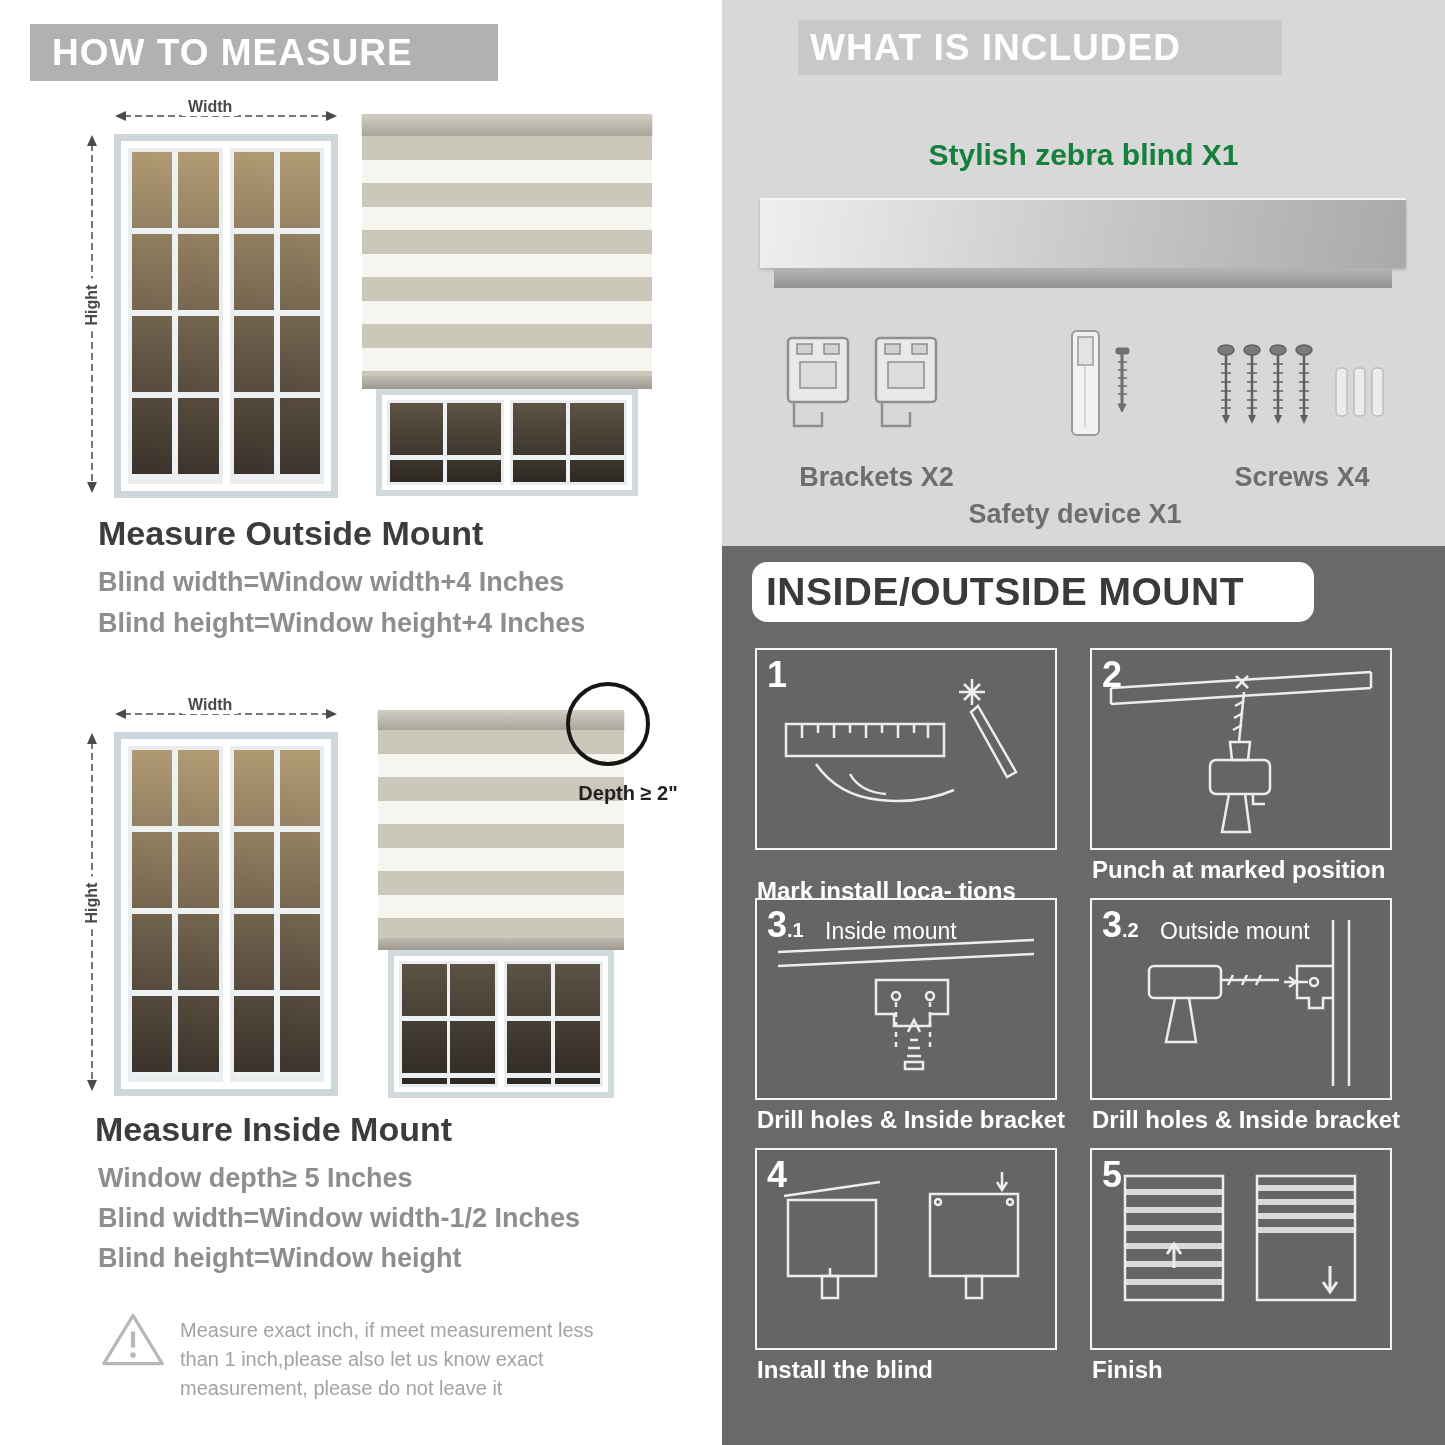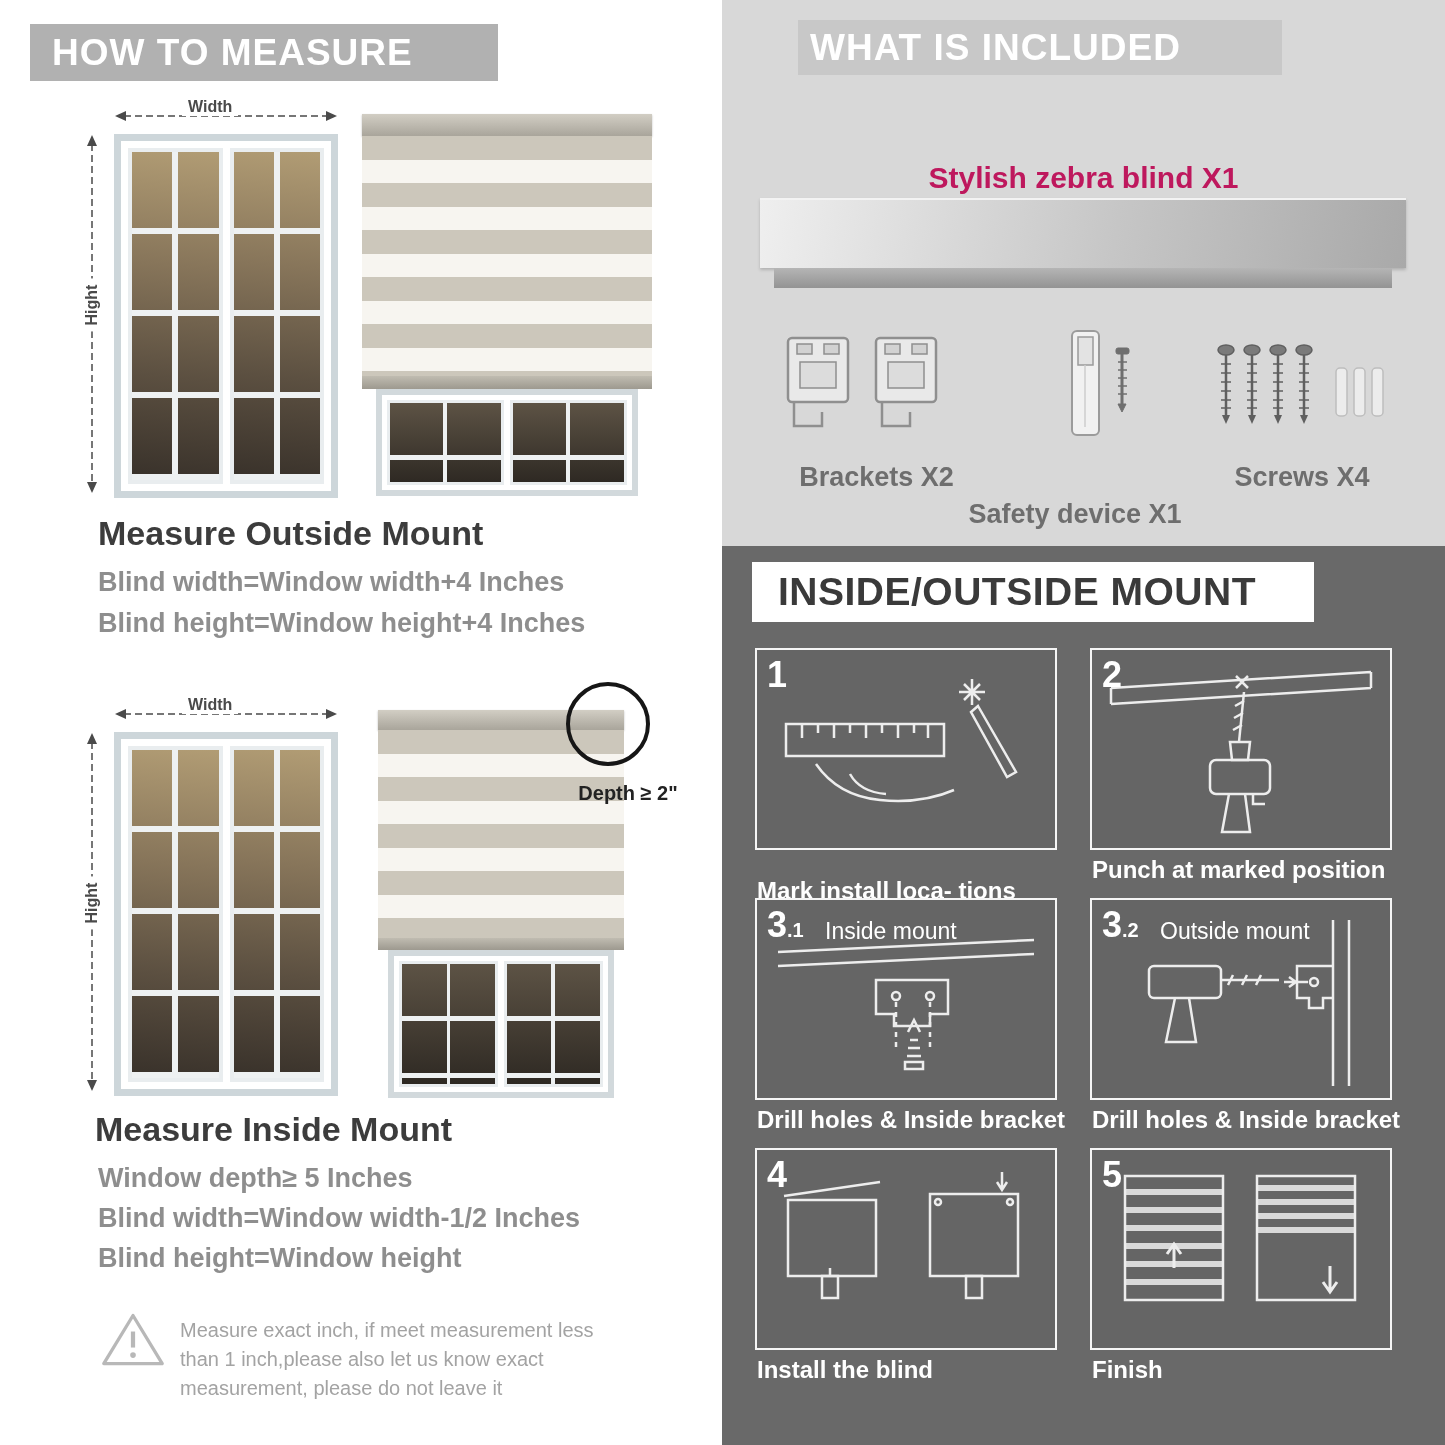--- a/index.html
+++ b/index.html
@@ -51,32 +51,32 @@
   .depth-label { position:absolute; font-size:20px; font-weight:bold; color:#222; text-align:center; }
   .warn-text { position:absolute; font-size:20px; color:#a3a3a3; line-height:1.45; font-weight:500; }
 
   
   .right-top { position:absolute; left:722px; top:0; width:723px; height:546px; background:#d8d8d8; }
   .banner-light {
     position:absolute; left:30px; top:20px; width:484px; height:55px;
     background:#c8c8c8; color:#fff; font-size:37px; font-weight:bold;
     line-height:55px; padding-left:12px; letter-spacing:1px;margin-left:46px;
   }
-  .blind-product-label { position:absolute; left:0; top:138px; width:723px; text-align:center; font-size:30px; font-weight:bold; color:#be185d;margin-top:23px; }
+  .blind-product-label { position:absolute; left:0; top:138px; width:723px; text-align:center; font-size:30px; font-weight:bold; color:#15803d; }
   .headrail-big { position:absolute; left:38px; top:198px; width:646px; height:70px;
     background:linear-gradient(100deg,#efefef 0%,#c6c6c6 55%,#a9a9a9 100%); border-top:2px solid #f3f3f3; box-shadow:0 2px 3px rgba(0,0,0,.18); }
   .headrail-lip { position:absolute; left:52px; top:268px; width:618px; height:20px; background:linear-gradient(#b5b5b5,#939393); }
   .inc-label { position:absolute; top:462px; height:32px; font-size:27px; font-weight:bold; color:#6e6e6e; text-align:center; }
 
   
   .right-bottom { position:absolute; left:722px; top:546px; width:723px; height:899px; background:#696969; }
   .banner-white {
     position:absolute; left:30px; top:16px; width:562px; height:60px;
     background:#ffffff; color:#3a3a3a; font-size:39px; font-weight:bold;
-    line-height:60px; padding-left:26px; letter-spacing:.5px;
+    line-height:60px; padding-left:14px; letter-spacing:.5px;border-radius:15px;
   }
   .panel { position:absolute; width:302px; height:202px; border:2px solid #f5f5f5; background:#656565; }
   .panel svg { position:absolute; inset:0; width:100%; height:100%; }
   .badge { position:absolute; top:4px; left:10px; color:#fff; font-size:36px; font-weight:bold; z-index:2; }
   .badge .sub { font-size:20px; }
   .inner-label { position:absolute; top:18px; left:68px; color:#fff; font-size:23px; font-weight:normal; z-index:2; }
   .caption { position:absolute; width:330px; color:#fff; font-size:24px; font-weight:bold; white-space:nowrap; }
 </style>
 </head>
 <body>

